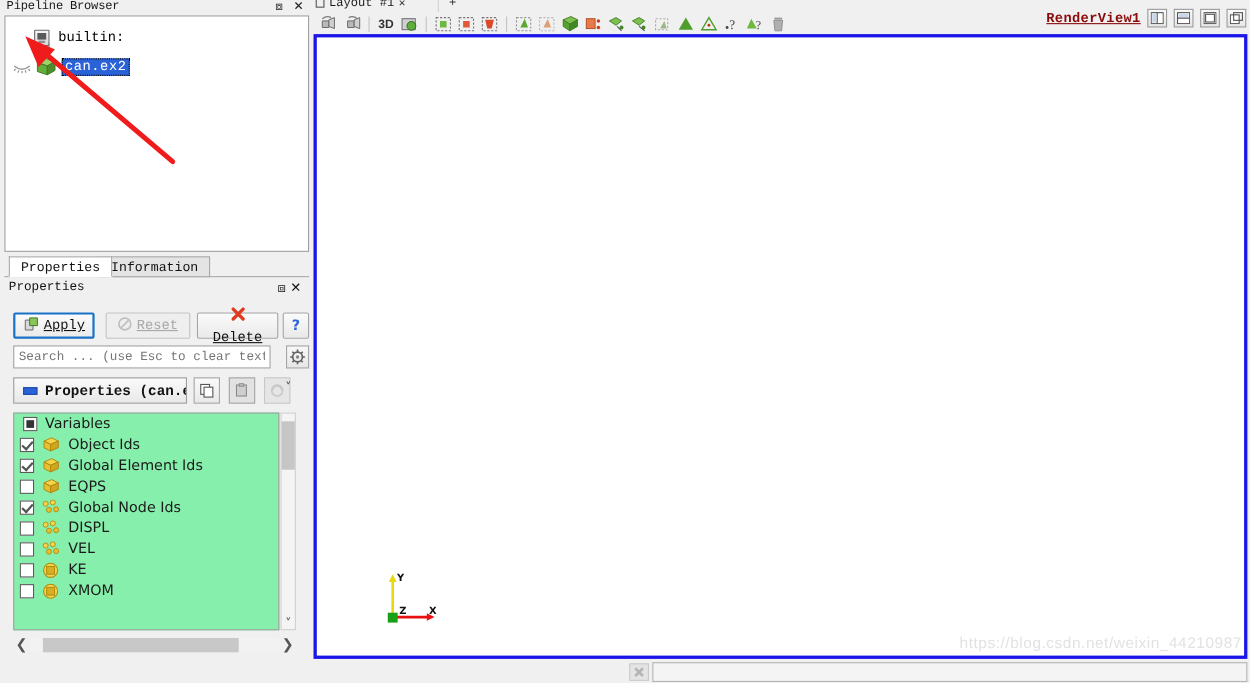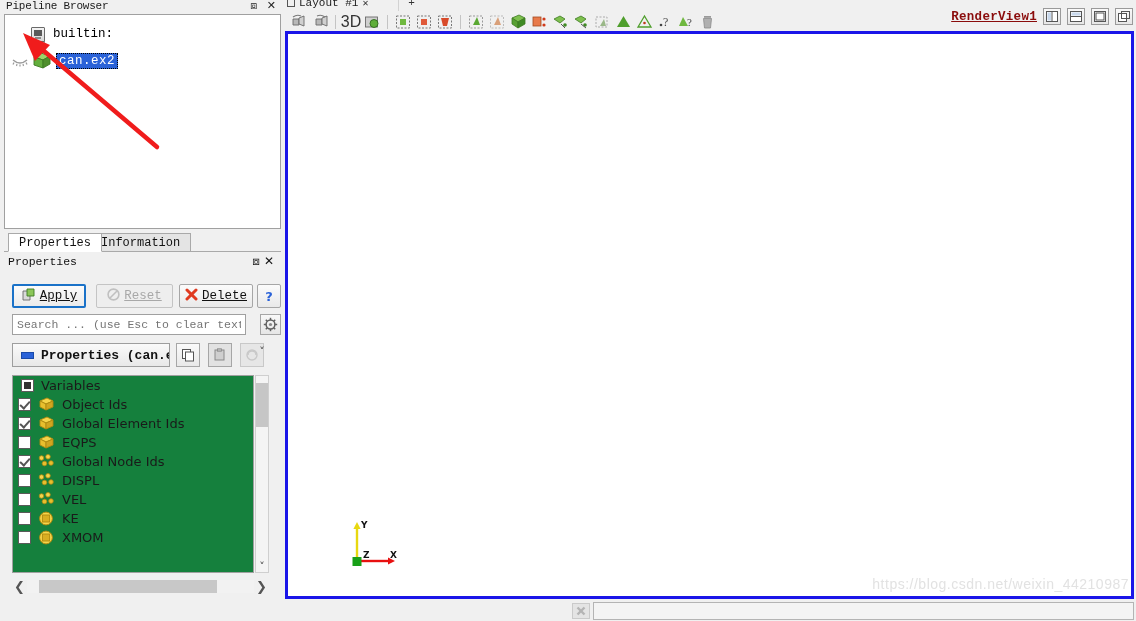--- a/index.html
+++ b/index.html
@@ -184,21 +184,21 @@
     left: 4px; width: 74px;
     border: 2px solid #1a72c8;
     background: linear-gradient(#fbfbfb, #ebebeb);
   }
   #btn-reset {
     left: 88px; width: 77px;
     color: #a8a8a8;
     background: #eeeeee;
     border-color: #c4c4c4;
   }
-  #btn-delete { left: 171px; width: 74px; }
+  #btn-delete { left: 171px; width: 74px; flex-direction: column; }
   #btn-help {
     left: 249px; width: 24px;
     font-family: "DejaVu Sans", sans-serif;
     font-size: 13px;
     color: #2a62d8;
     font-weight: bold;
   }
   .ul { text-decoration: underline; }
 
   
@@ -259,21 +259,21 @@
     display: flex; align-items: center; justify-content: center;
   }
   #btn-copy { left: 164px; }
   #btn-paste { left: 196px; background: #e2e2e2; }
   #btn-restore { left: 228px; background: #e6e6e6; border-color: #c8c8c8; }
 
   
   #vars-frame {
     position: absolute; left: 12px; top: 375px;
     width: 242px; height: 198px;
-    background: #15803d;
+    background: #86efac;
     border: 1px solid #a0a0a0;
     overflow: hidden;
   }
   .var-row {
     display: flex; align-items: center;
     height: 19px;
     padding-left: 5px;
     font-family: "DejaVu Sans", sans-serif;
     font-size: 13px;
     color: #1a1a1a;
@@ -401,21 +401,21 @@
     flex: none;
   }
   .tb-sep {
     width: 1px; height: 14px;
     background: #c4c4c4;
     margin: 0 3px;
     flex: none;
   }
   .tb-3d {
     font-family: "Liberation Sans", sans-serif;
-    font-size: 16px; font-weight: normal;
+    font-size: 11px; font-weight: bold;
     color: #333;
   }
 
   
   #rv-header {
     position: absolute; right: 3px; top: 8px;
     display: flex; align-items: center; gap: 6px;
   }
   #rv-title {
     font-family: "Liberation Mono", monospace;

